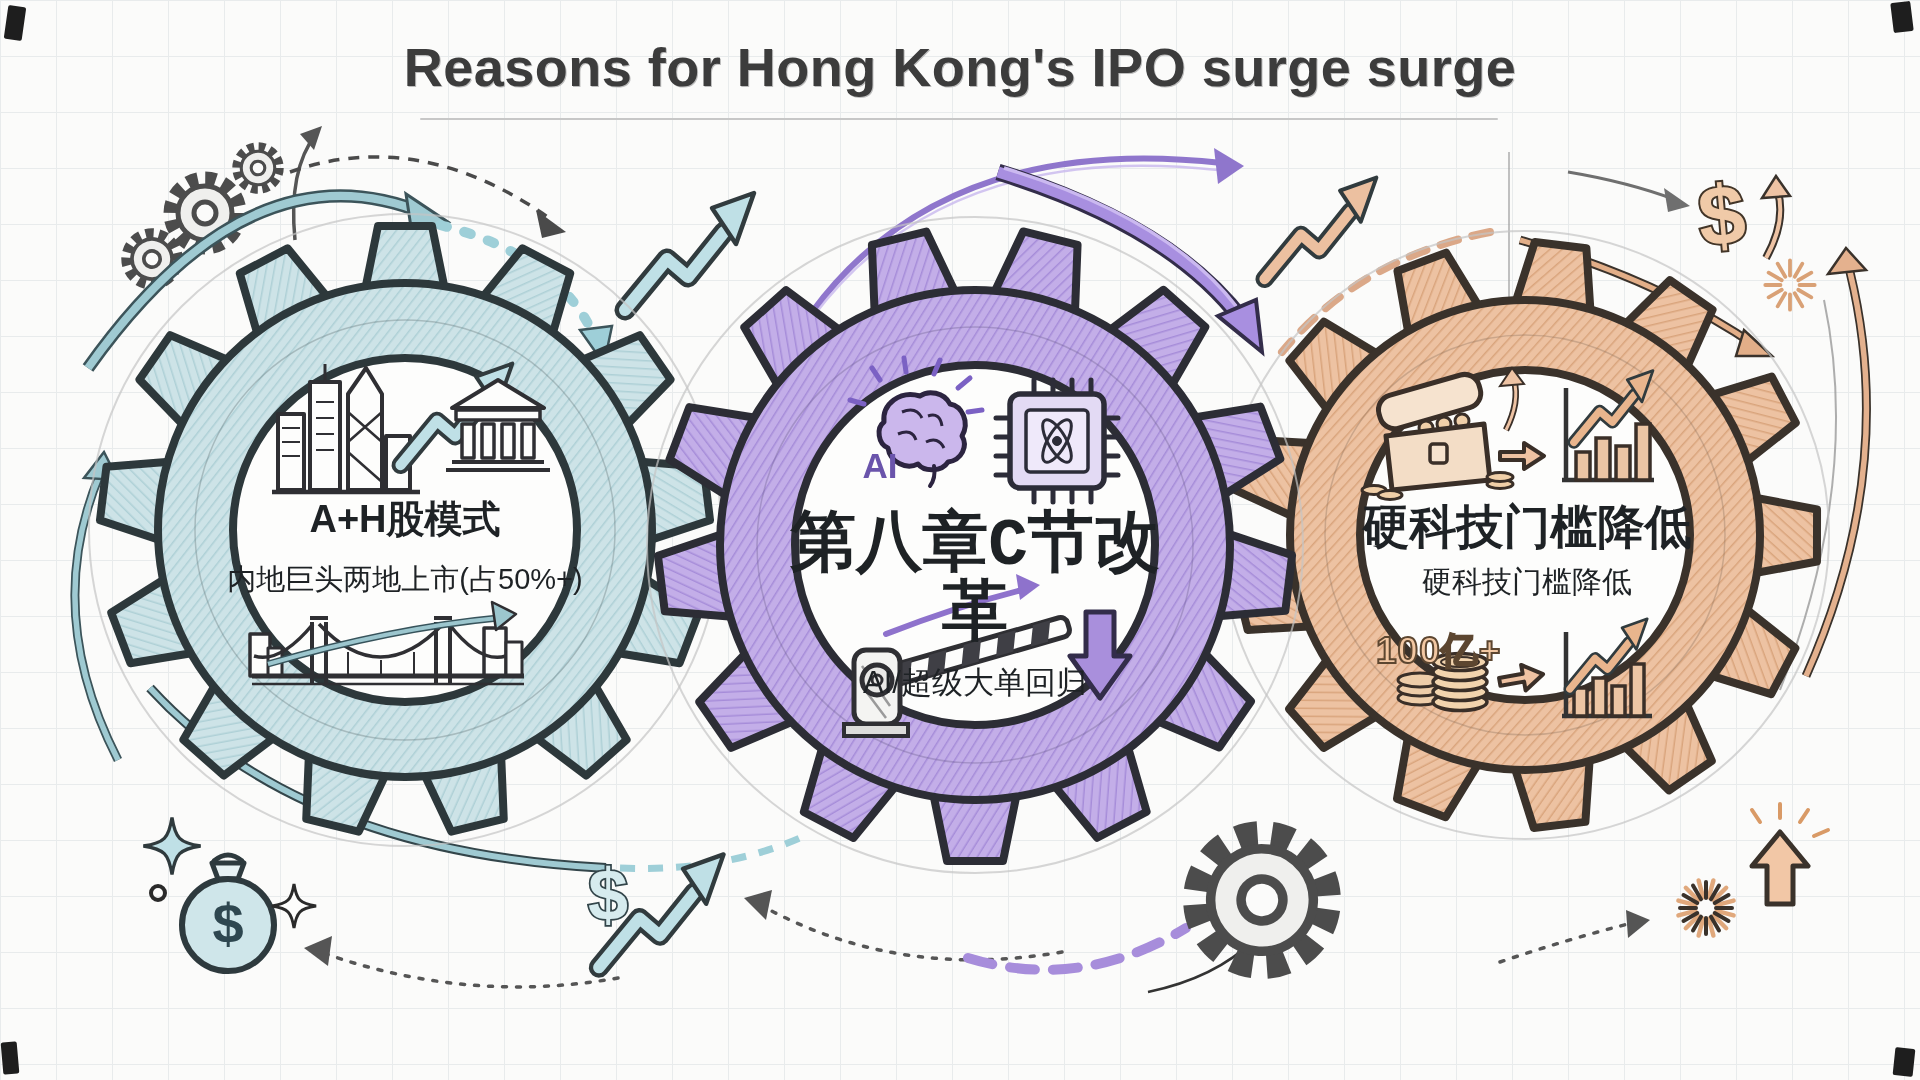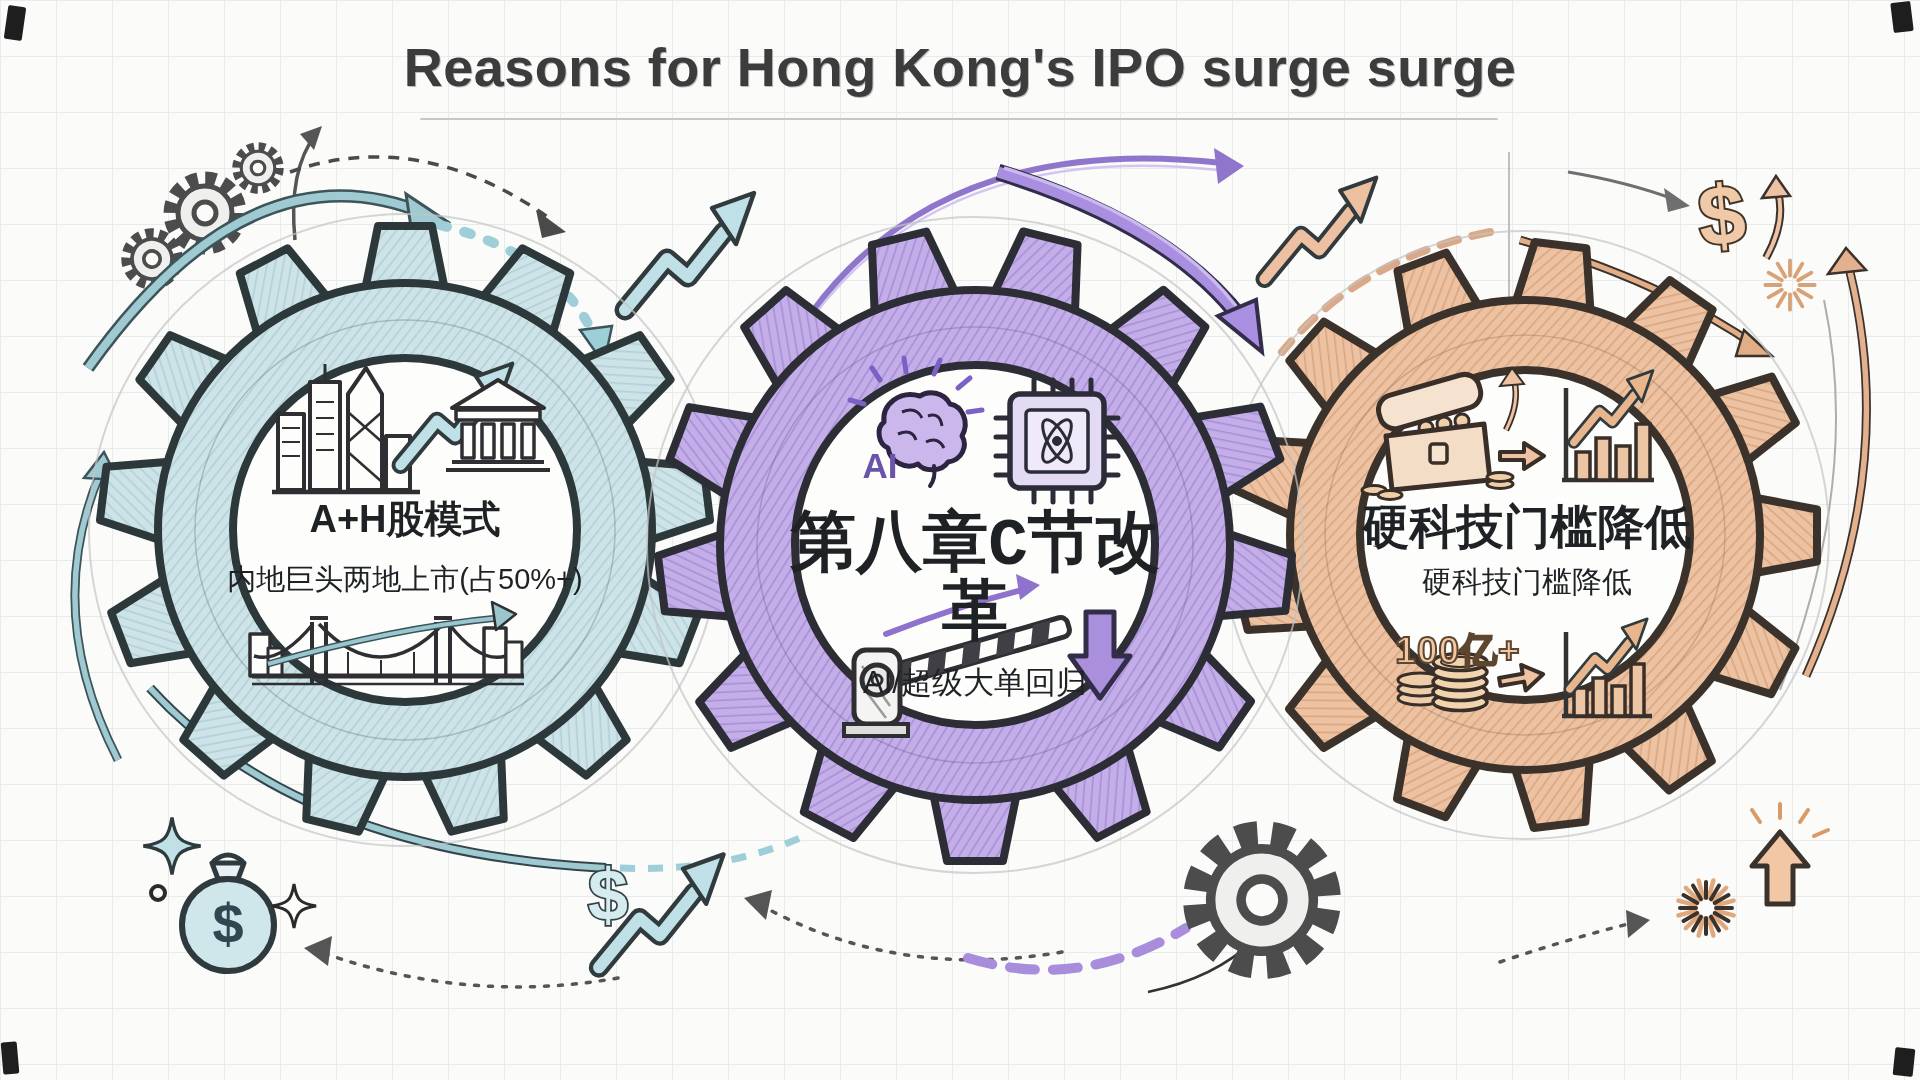--- a/index.html
+++ b/index.html
@@ -25,21 +25,21 @@
   #g1 .gl-title{font-size:38px;}
   #g1 .gl-sub{font-size:29px;margin-top:20px;}
   #g2{left:768px;top:512px;width:414px;}
   #g2 .gl-title{font-size:66px;font-family:Liberation Mono, monospace;}
   #g2 .gl-sub{font-size:31px;margin-top:11px;}
   #g3{left:1346px;top:502px;width:362px;}
   #g3 .gl-title{font-size:47px;}
   #g3 .gl-sub{font-size:30px;margin-top:11px;}
   .ai-badge{position:absolute;left:838px;top:446px;width:84px;text-align:center;
     font-size:35px;font-weight:700;color:#6a54ab;}
-  .amount-badge{position:absolute;left:1376px;top:626px;width:164px;text-align:center;
+  .amount-badge{position:absolute;left:1376px;top:626px;width:164px;
     font-size:37px;font-weight:800;letter-spacing:1px;color:#f2c7a2;
     -webkit-text-stroke:2px #5c4630;}
 </style>
 </head>
 <body>
 
 <div class="stage">
 
 <svg class="art" width="1920" height="1080" viewBox="0 0 1920 1080">
 <defs>

